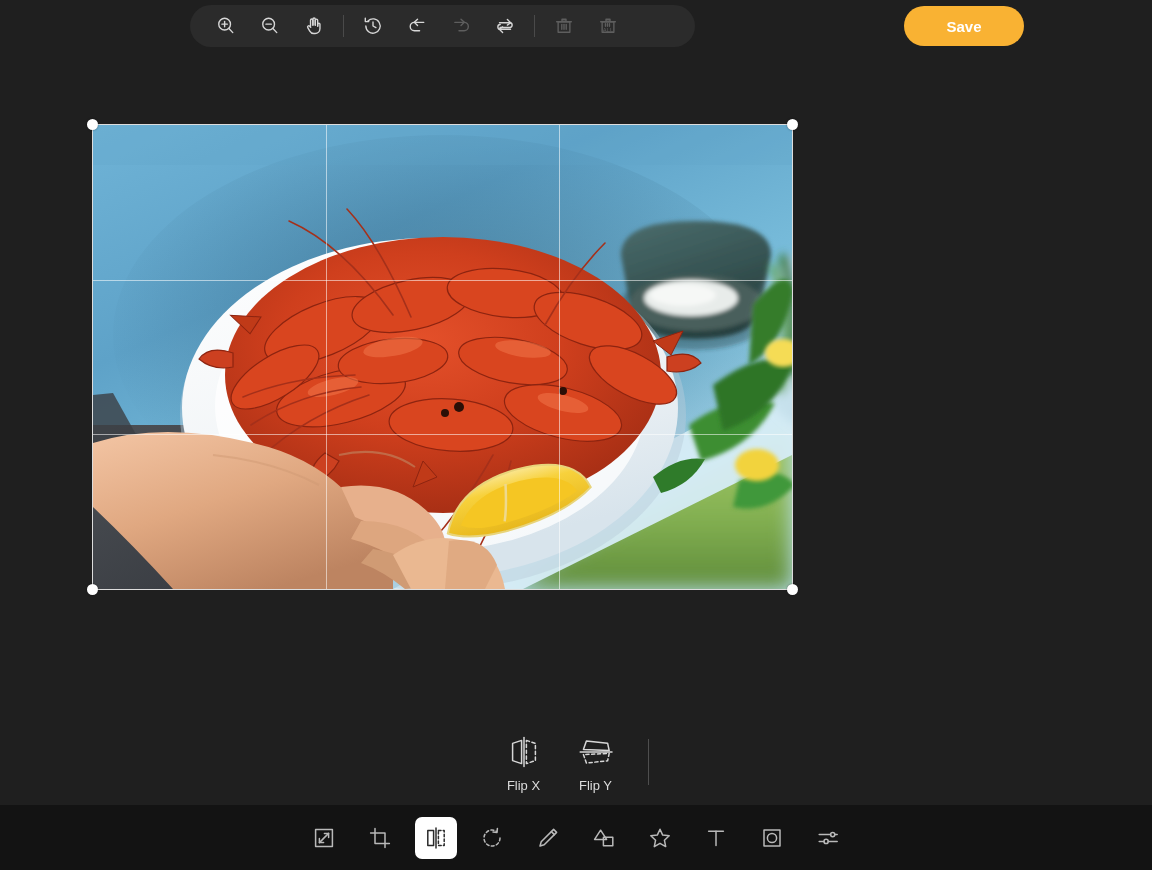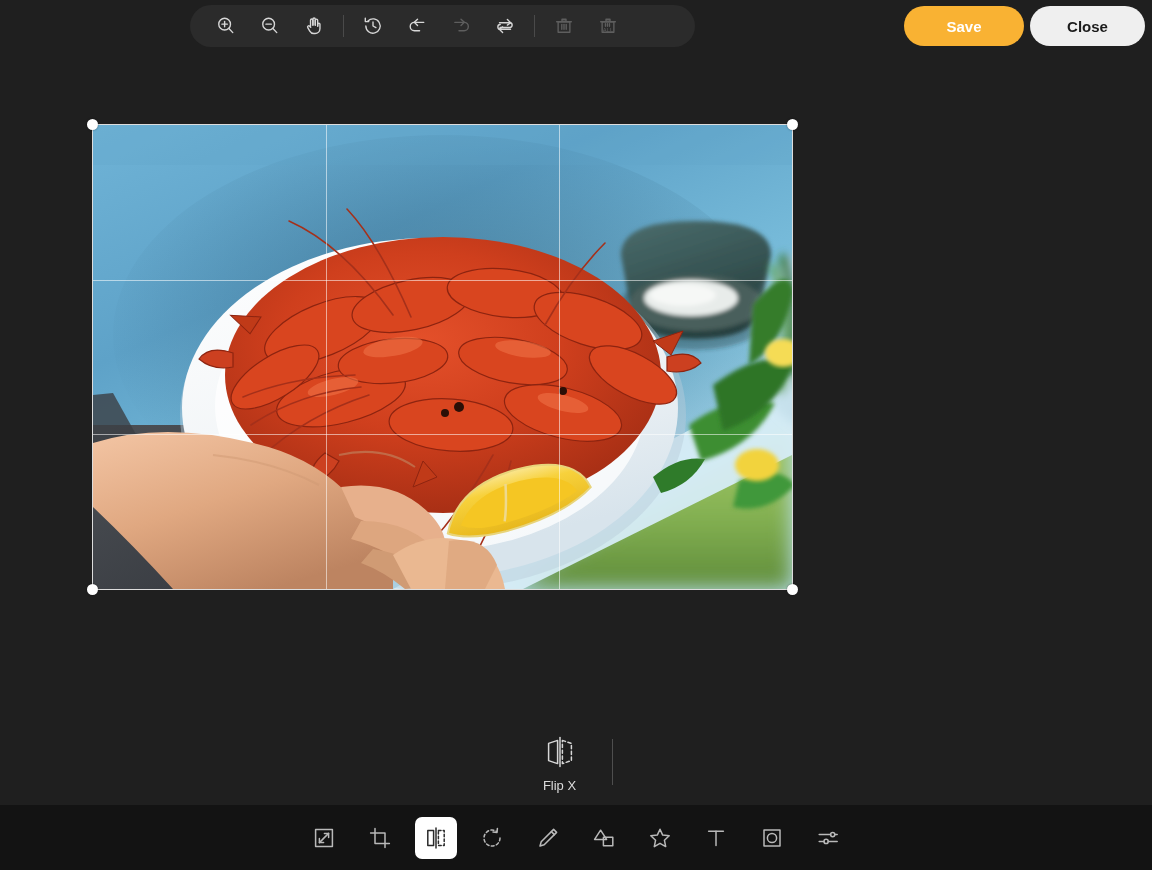--- a/index.html
+++ b/index.html
@@ -230,21 +230,20 @@
           <line class="ico-dim" x1="9.2" y1="9.6" x2="9.2" y2="12.4"></line>
           <line class="ico-dim" x1="11.4" y1="9.6" x2="11.4" y2="12.4"></line>
           <line class="ico-dim" x1="13.6" y1="9.6" x2="13.6" y2="12.4"></line>
           <text x="12" y="18.4" text-anchor="middle" font-size="6.4" font-family="Liberation Sans, sans-serif" fill="#5e5e5e">ALL</text>
         </svg>
       </div>
 
     </div>
 
     <button class="action-btn" id="save-button">Save</button>
-    <button class="action-btn" id="close-button">Close</button>
   </div>
 
   <div class="canvas-area">
 
     <div class="img-frame">
 
       <div class="photo">
         <svg viewBox="0 0 699 464" preserveAspectRatio="none">
           <defs>
 
@@ -438,20 +437,30 @@
         <div class="sub-icon">
           <svg width="34" height="36" viewBox="0 0 34 36">
             <path class="ico-l" d="M14.6 6.4 L5.6 9.4 L5.6 26.6 L14.6 29.6 Z"></path>
             <path class="ico-l" stroke-dasharray="3.2 2.6" d="M19.4 6.4 L28.4 9.4 L28.4 26.6 L19.4 29.6 Z"></path>
             <line class="ico-l" x1="17" y1="3.4" x2="17" y2="32.6"></line>
           </svg>
         </div>
         <div class="sub-label">Flip X</div>
       </div>
 
+      <div class="sub-item">
+        <div class="sub-icon">
+          <svg width="38" height="36" viewBox="0 0 38 36">
+            <path class="ico-l" d="M6.4 15.4 L9.4 7.0 L30.6 9.2 L32.2 16.6 Z"></path>
+            <path class="ico-l" stroke-dasharray="3.2 2.6" d="M6.4 20.6 L9.4 29.0 L30.6 26.8 L32.2 19.4 Z"></path>
+            <line class="ico-l" x1="3.2" y1="18" x2="35" y2="18"></line>
+          </svg>
+        </div>
+        <div class="sub-label">Flip Y</div>
+      </div>
 
       <div class="sub-sep"></div>
 
 
     </div>
   </div>
 
   <div class="bottomnav">
 
     <div class="nbtn">

